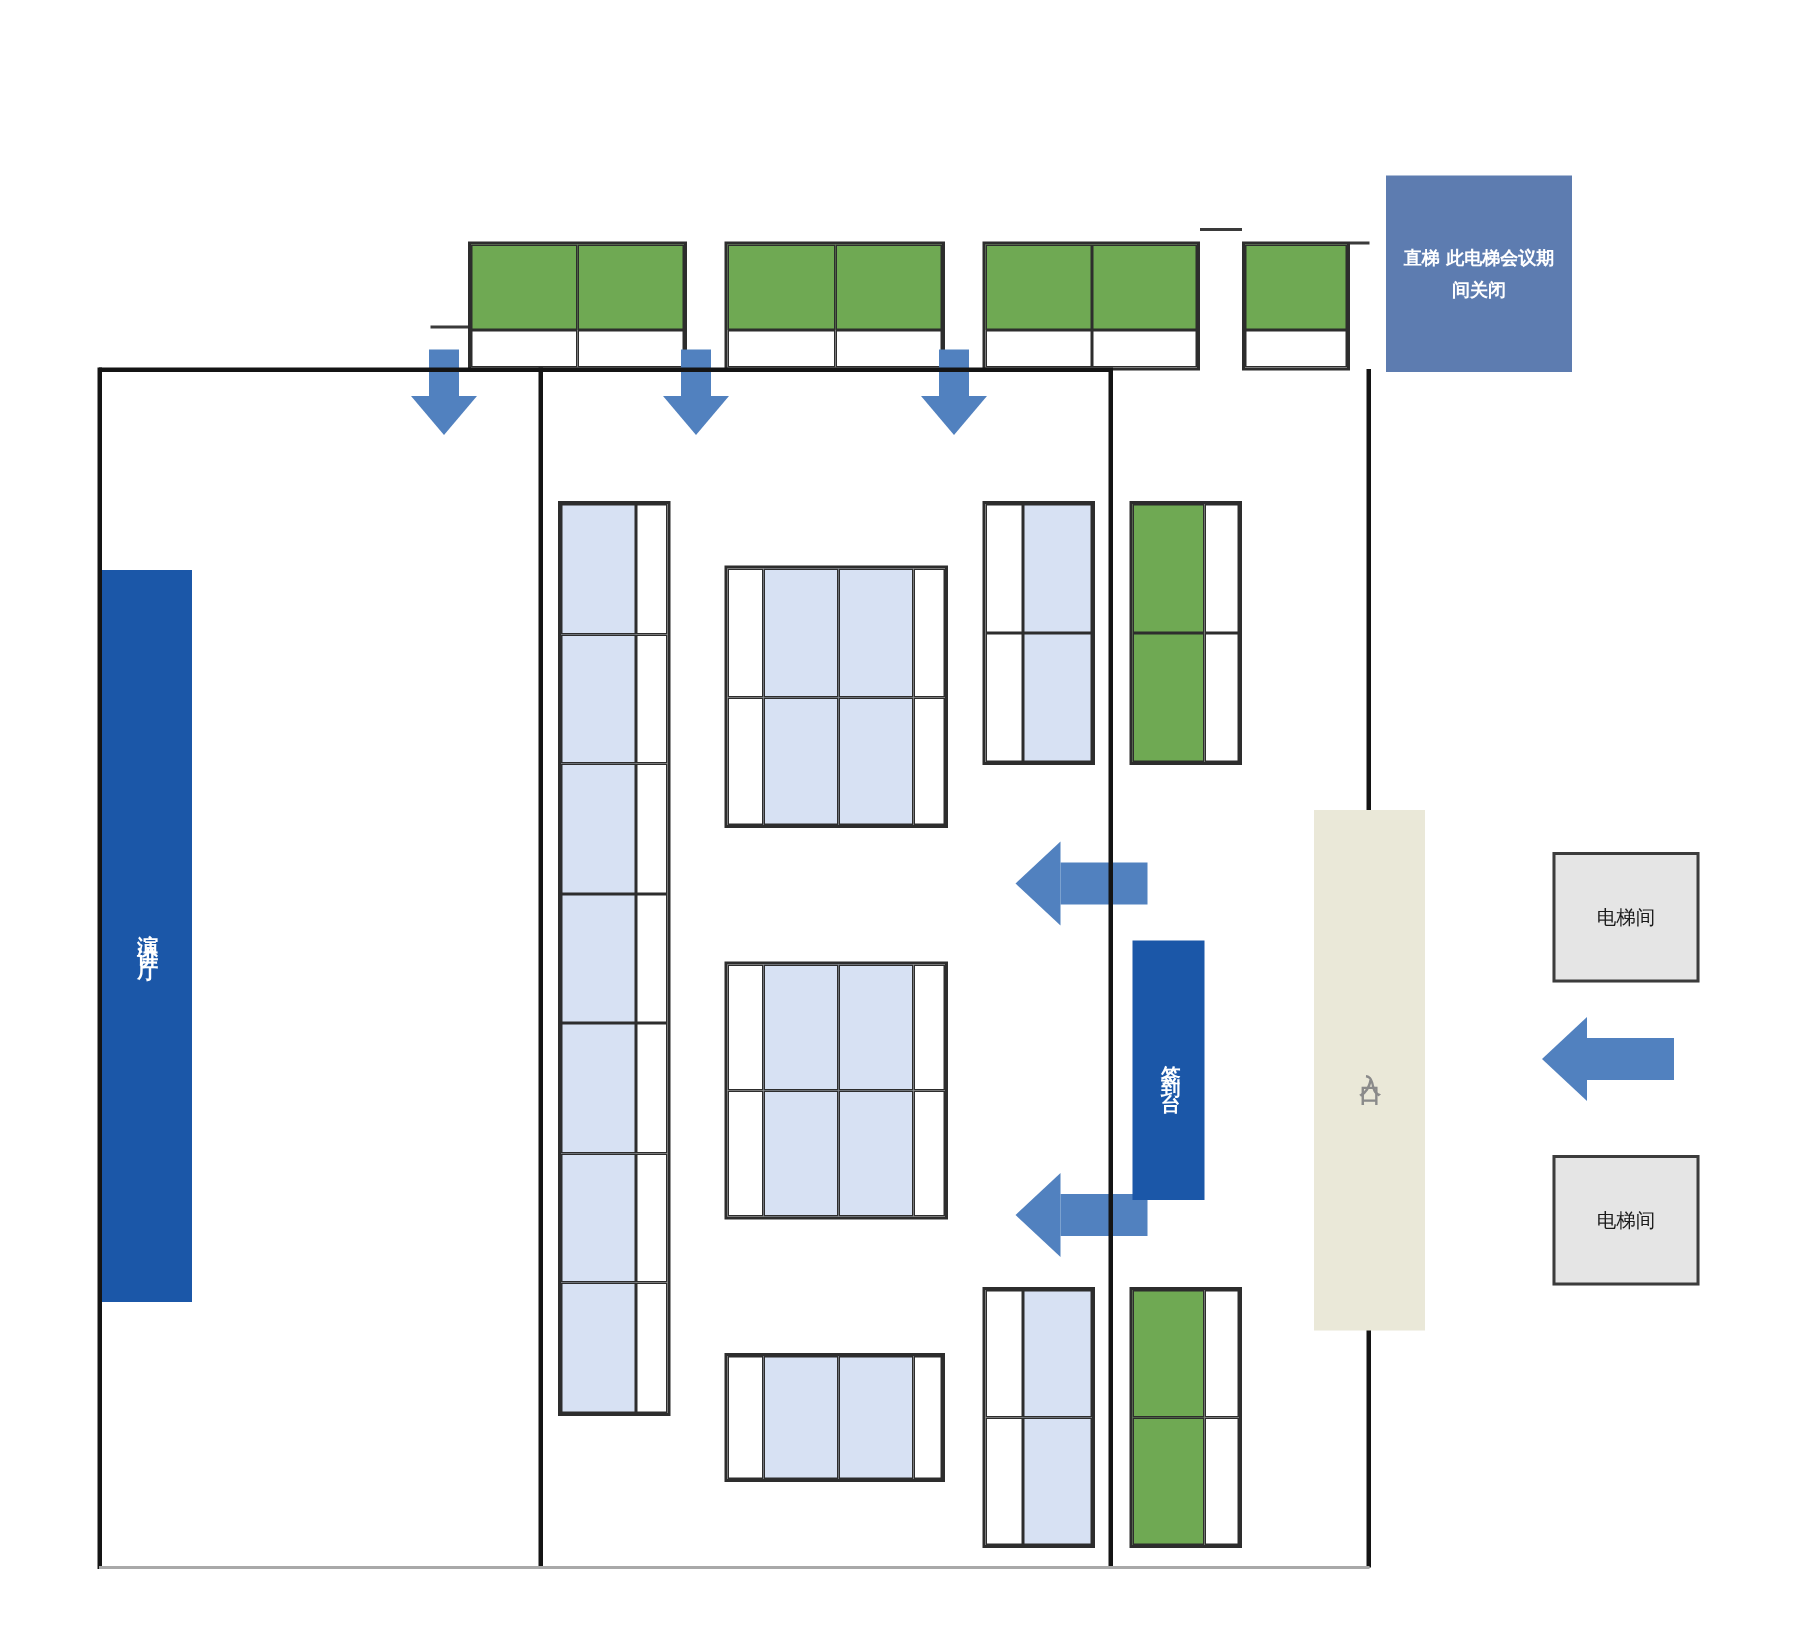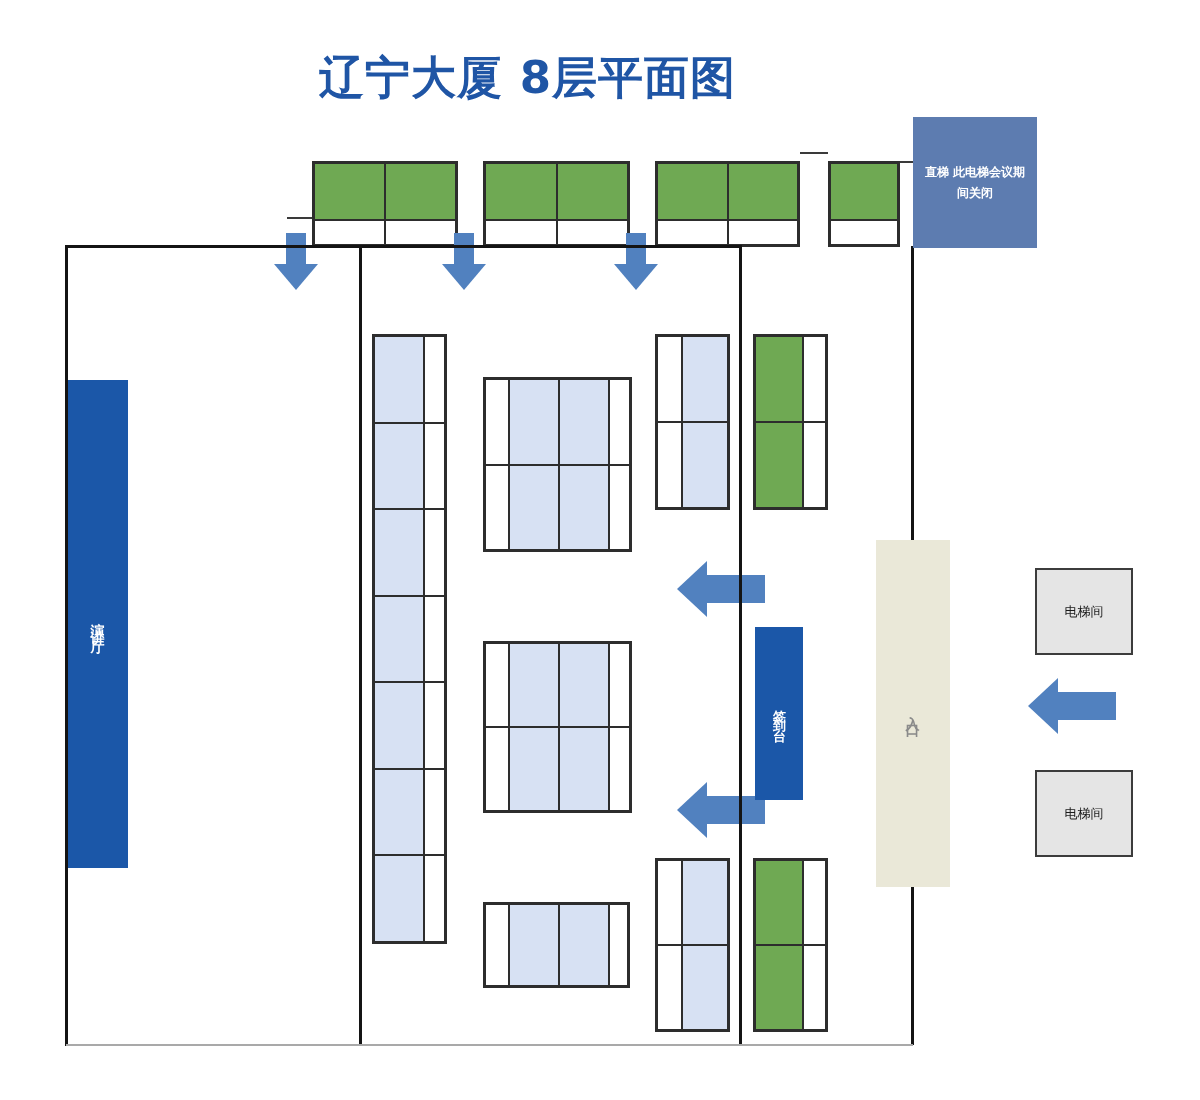--- a/index.html
+++ b/index.html
@@ -26,21 +26,21 @@
     display:grid; border:2px solid var(--border); background:#fff; z-index:10;
   }
   .tbl > div { border:1px solid var(--border); }
   .c-blue  { background:var(--lightblue); }
   .c-green { background:var(--green); }
   .c-white { background:#ffffff; }
 
   
   .solid { z-index:50; display:flex; align-items:center; justify-content:center; }
   .box-ink   { background:var(--ink); }
-  .box-steel { background:var(--steel); }
+  .box-steel { background:var(--steel);margin-left:11px; }
   .box-beige { background:var(--beige); }
   .vtext {
     writing-mode:vertical-rl; text-orientation:upright;
     letter-spacing:9px; font-weight:bold; color:#fff; font-size:14px;
   }
   #entrance .vtext { color:var(--entrance_text); font-weight:bold; }
   #elevator-closed-box {
     color:#fff; font-weight:bold; font-size:12px; text-align:center;
     line-height:1.7; padding:6px 8px; z-index:50;
   }
@@ -58,21 +58,20 @@
   .arrow-left { display:flex; align-items:center; z-index:20; }
   .arrow-left .head  { width:0; height:0; border-top:28px solid transparent;
                        border-bottom:28px solid transparent; border-right:30px solid var(--arrow); }
   .arrow-left .shaft { width:58px; height:28px; background:var(--arrow); }
 </style>
 </head>
 <body>
 
 <div id="canvas">
 
-  <div id="title" class="abs">辽宁大厦 8层平面图</div>
 
   <div class="abs wall" style="left:66px; top:245px; width:676px; height:3px;"></div>
   <div class="abs wall" style="left:65px; top:245px; width:3px; height:801px;"></div>
   <div class="abs wall" style="left:359px; top:245px; width:3px; height:800px;"></div>
   <div class="abs wall" style="left:739px; top:246px; width:3px; height:799px;"></div>
   <div class="abs wall" style="left:911px; top:246px; width:3px; height:799px;"></div>
   <div class="abs wall-gray" style="left:66px; top:1044px; width:847px; height:2px;"></div>
   <div class="abs stub" style="left:287px; top:217px; width:25px; height:2px;"></div>
   <div class="abs stub" style="left:800px; top:152px; width:28px; height:2px;"></div>
   <div class="abs stub" style="left:900px; top:161px; width:13px; height:2px;"></div>

